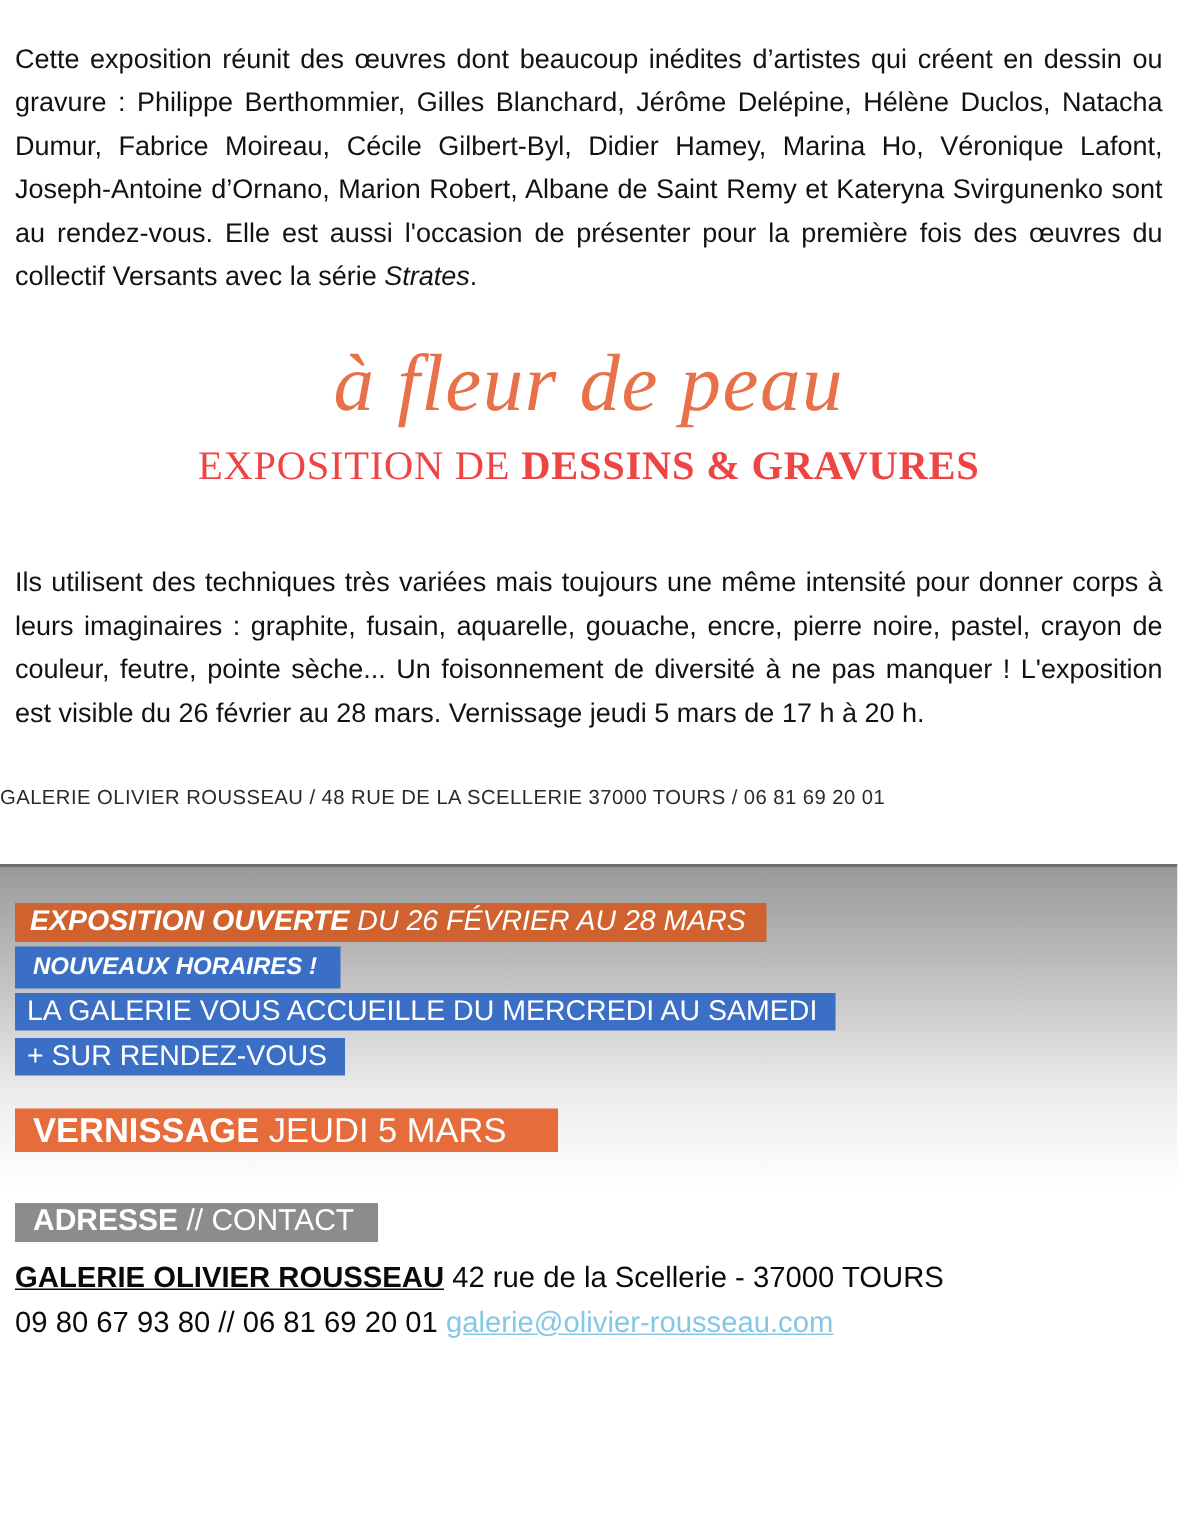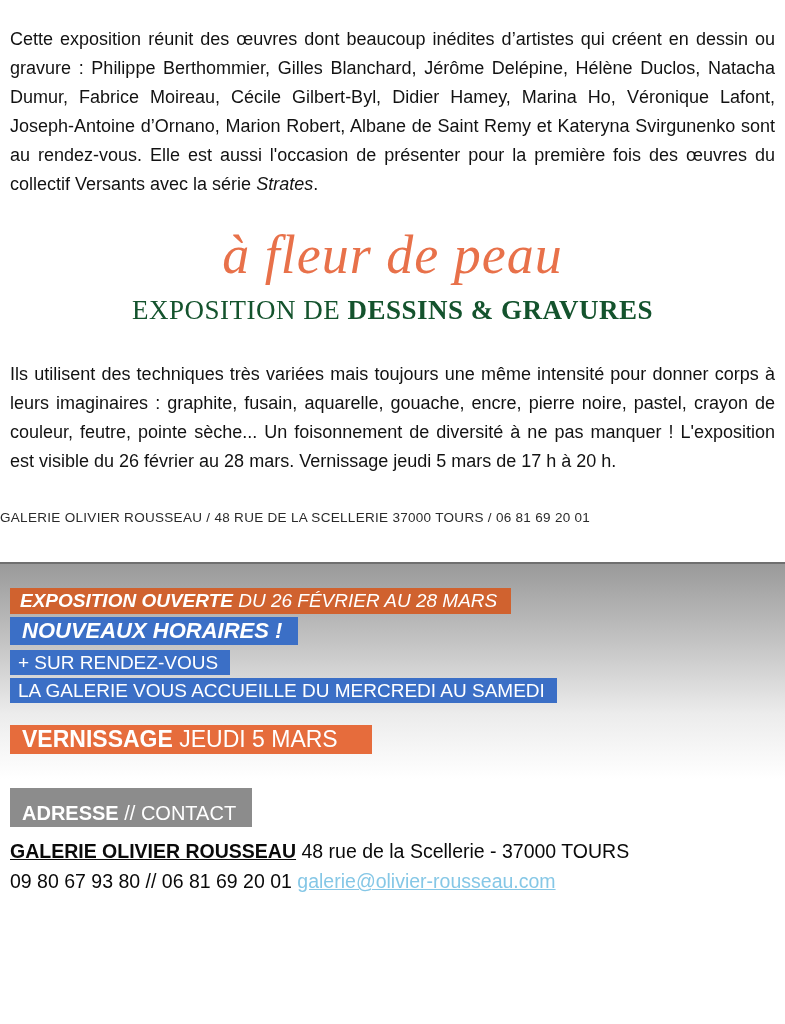--- a/index.html
+++ b/index.html
@@ -34,26 +34,26 @@
     line-height: 72px;
     color: #E8714A;
     letter-spacing: 1px;
   }
   .sub-title {
     margin: 4px 0 0 0;
     font-family: "Liberation Serif", serif;
     font-weight: normal;
     font-size: 27px;
     line-height: 30px;
-    color: #14532d;
+    color: #ef4444;
     letter-spacing: 0.5px;
   }
   .sub-title b { font-weight: bold; }
 
-  .par2 { margin-top: 35px; }
+  .par2 { margin-top: 49px; }
 
   
   .gallery-line {
     margin: 34px 0 0 0;
     text-align: left;
     font-size: 13.5px;
     letter-spacing: 0.3px;
     color: #2a2a2a;
   }
 
@@ -79,21 +79,21 @@
     font-size: 19px;
     line-height: 20px;
     padding: 3px 14px 3px 10px;
     text-align: right;
   }
   .banner-expo b { font-weight: bold; }
   .banner-hours {
     background: #3B6FC6;
     font-style: italic;
     font-weight: bold;
-    font-size: 22px;
+    font-size: 16px;
     line-height: 22px;
     padding: 3px 16px 3px 12px;
   }
   .banner-welcome, .banner-rdv {
     background: #3B6FC6;
     font-size: 19px;
     line-height: 19px;
     padding: 3px 12px 3px 8px;
   }
   .banner-rdv { margin-top: 5px; }
@@ -112,21 +112,21 @@
     line-height: 23px;
     padding: 3px 34px 3px 12px;
   }
   .banner-vernissage b { font-weight: bold; }
 
   .banner-adresse {
     background: #8C8C8C;
     margin: 34px 0 0 10px;
     font-size: 20px;
     line-height: 21px;
-    padding: 15px 16px 3px 12px;
+    padding: 2px 16px 3px 12px;
   }
   .banner-adresse b { font-weight: bold; }
 
   .contact {
     margin: 9px 0 0 10px;
     font-size: 19.5px;
     line-height: 30px;
     color: #0a0a0a;
   }
   .contact b { font-weight: bold; text-decoration: underline; }
@@ -156,35 +156,35 @@
 
   <section class="info-panel">
 
     <div class="banner banner-expo">
         <b>EXPOSITION OUVERTE</b>
         <span> DU 26 FÉVRIER AU 28 MARS</span>
       </div>
 
     <div class="banner banner-hours">NOUVEAUX HORAIRES !</div>
 
+    <div class="banner banner-welcome">LA GALERIE VOUS ACCUEILLE DU MERCREDI AU SAMEDI</div>
+
     <div class="banner banner-rdv">+ SUR RENDEZ-VOUS</div>
-
-    <div class="banner banner-welcome">LA GALERIE VOUS ACCUEILLE DU MERCREDI AU SAMEDI</div>
 
 
     <div class="banner banner-vernissage">
         <b>VERNISSAGE</b>
         <span> JEUDI 5 MARS</span>
       </div>
 
     <div class="banner banner-adresse">
         <b>ADRESSE</b>
         <span> // CONTACT</span>
       </div>
 
     <div class="contact">
-      <div><b>GALERIE OLIVIER ROUSSEAU</b><span> 48 rue de la Scellerie - 37000 TOURS</span></div>
+      <div><b>GALERIE OLIVIER ROUSSEAU</b><span> 42 rue de la Scellerie - 37000 TOURS</span></div>
       <div><span>09 80 67 93 80 // 06 81 69 20 01 </span><a class="email-link">galerie@olivier-rousseau.com</a></div>
     </div>
 
   </section>
 
 </div>
 
 </body></html>

